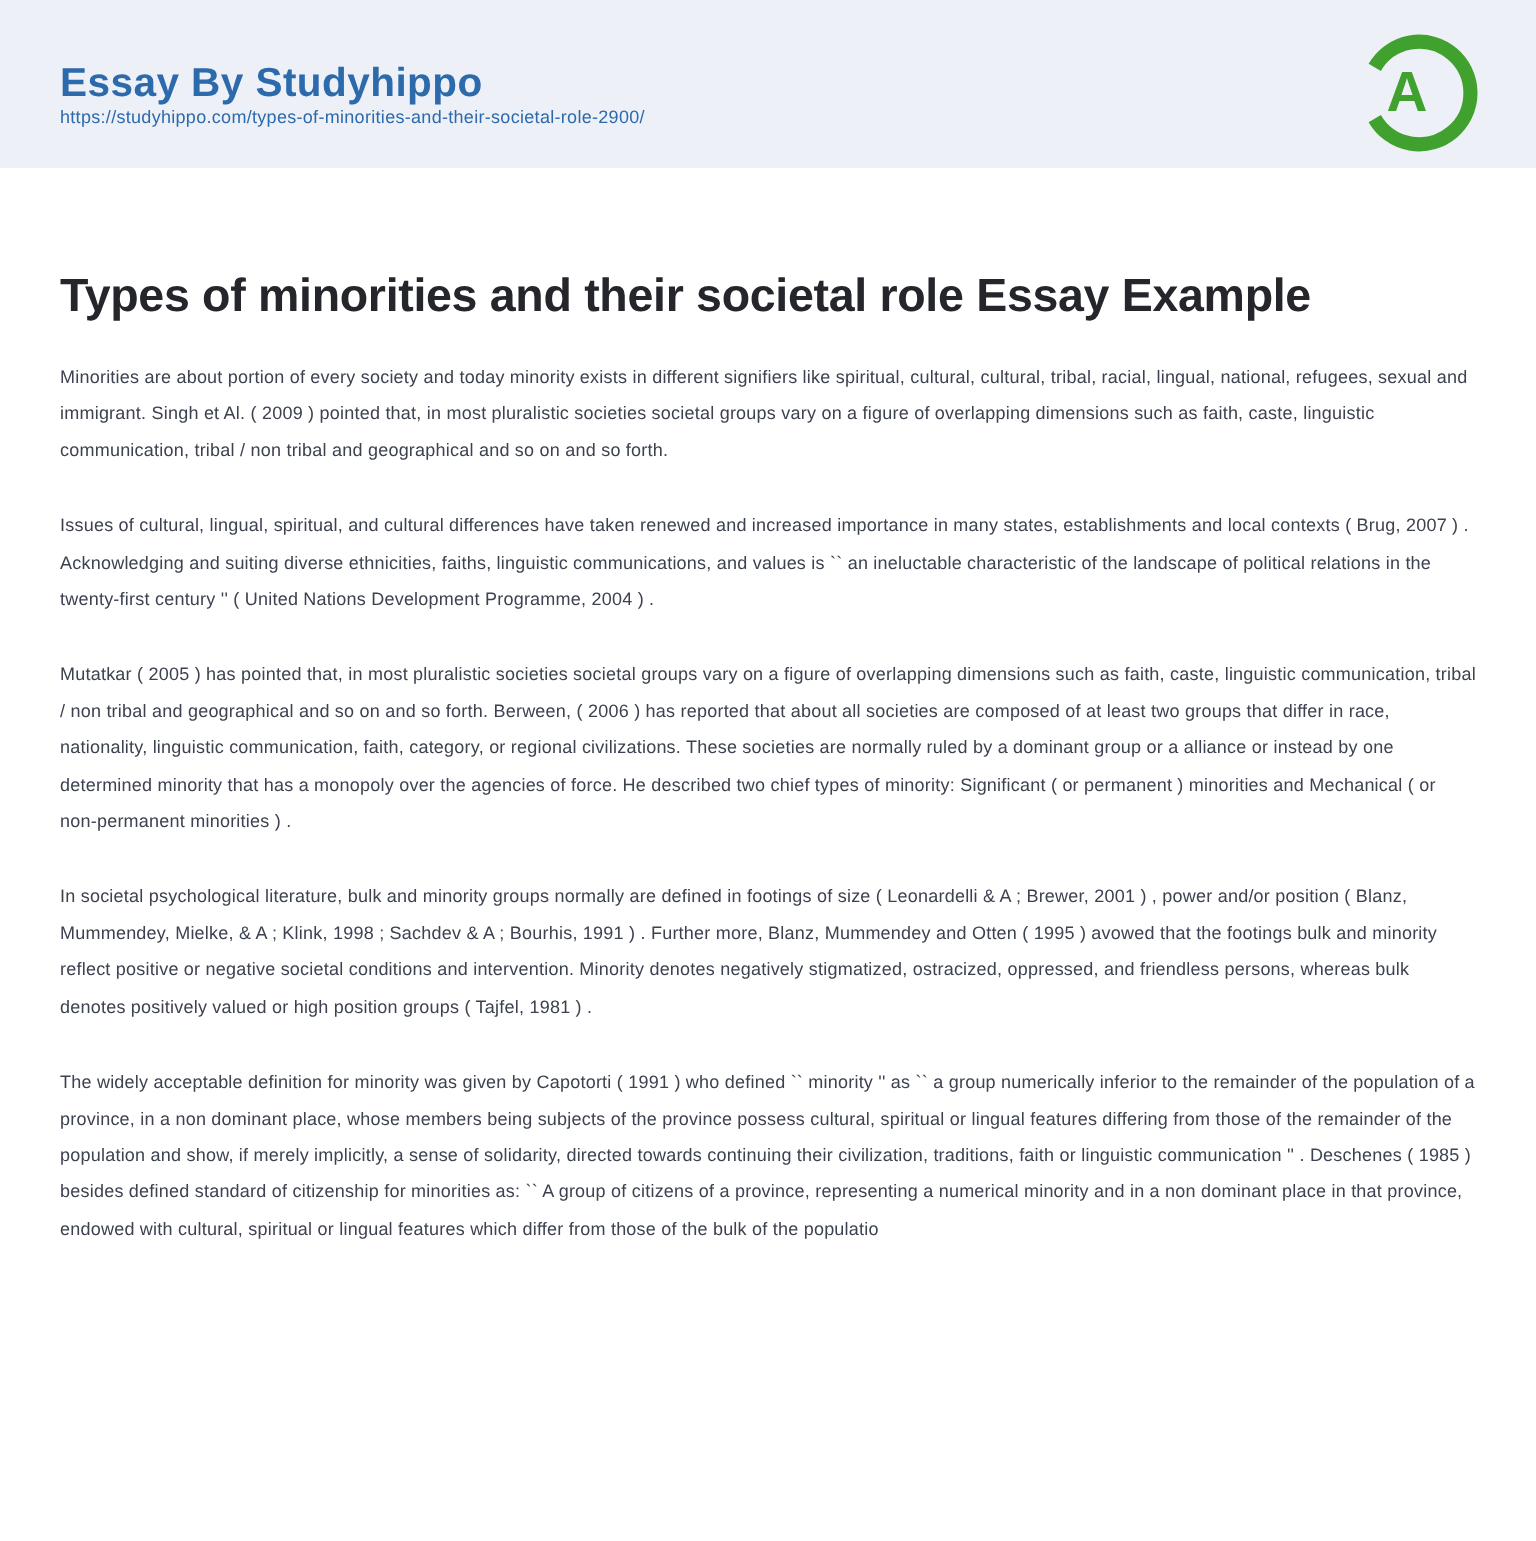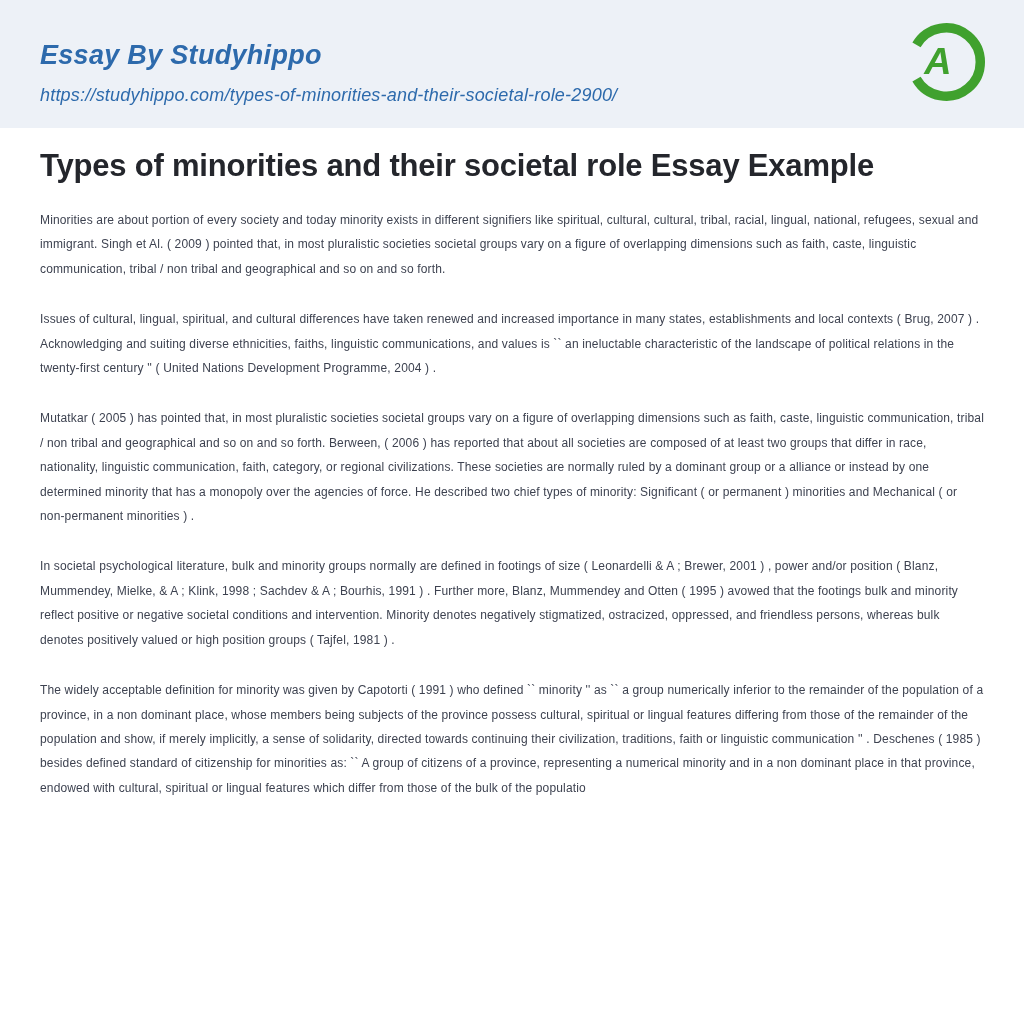--- a/index.html
+++ b/index.html
@@ -12,48 +12,48 @@
   }
   *{margin:0;padding:0;box-sizing:border-box;}
   html,body{background:var(--page-bg);}
   body{
     width:1024px;height:1027px;overflow:hidden;
     font-family:"Liberation Sans","DejaVu Sans",sans-serif;
     -webkit-font-smoothing:antialiased;
   }
   .band{
     position:relative;
-    width:100%;height:128px;
+    width:100%;height:112px;
     background:var(--header-bg);
-    font-style:italic;
   }
   .band-text{
     position:absolute;left:40px;top:40px;
   }
   .site-label{
     color:var(--accent-blue);
     font-size:27px;font-weight:700;
     letter-spacing:.3px;
     line-height:1.15;
   }
   .page-url{
-    display:block;margin-top:14px;
+    display:block;
     color:var(--accent-blue);
-    font-size:18px;font-weight:400;
+    font-size:12px;font-weight:400;
     text-decoration:none;
     letter-spacing:.2px;
     cursor:pointer;
   }
   .logo{
     position:absolute;top:17px;right:33px;
     width:90px;height:90px;
   }
   .logo svg{display:block;width:100%;height:100%;}
   .content{
     padding:20px 40px 0 40px;
+    margin-top:47px;
   }
   .title{
     max-width:900px;
     color:var(--title-color);
     font-size:31px;font-weight:800;
     line-height:35px;
     letter-spacing:-.2px;
     margin-bottom:25px;
   }
   .body-text p{

